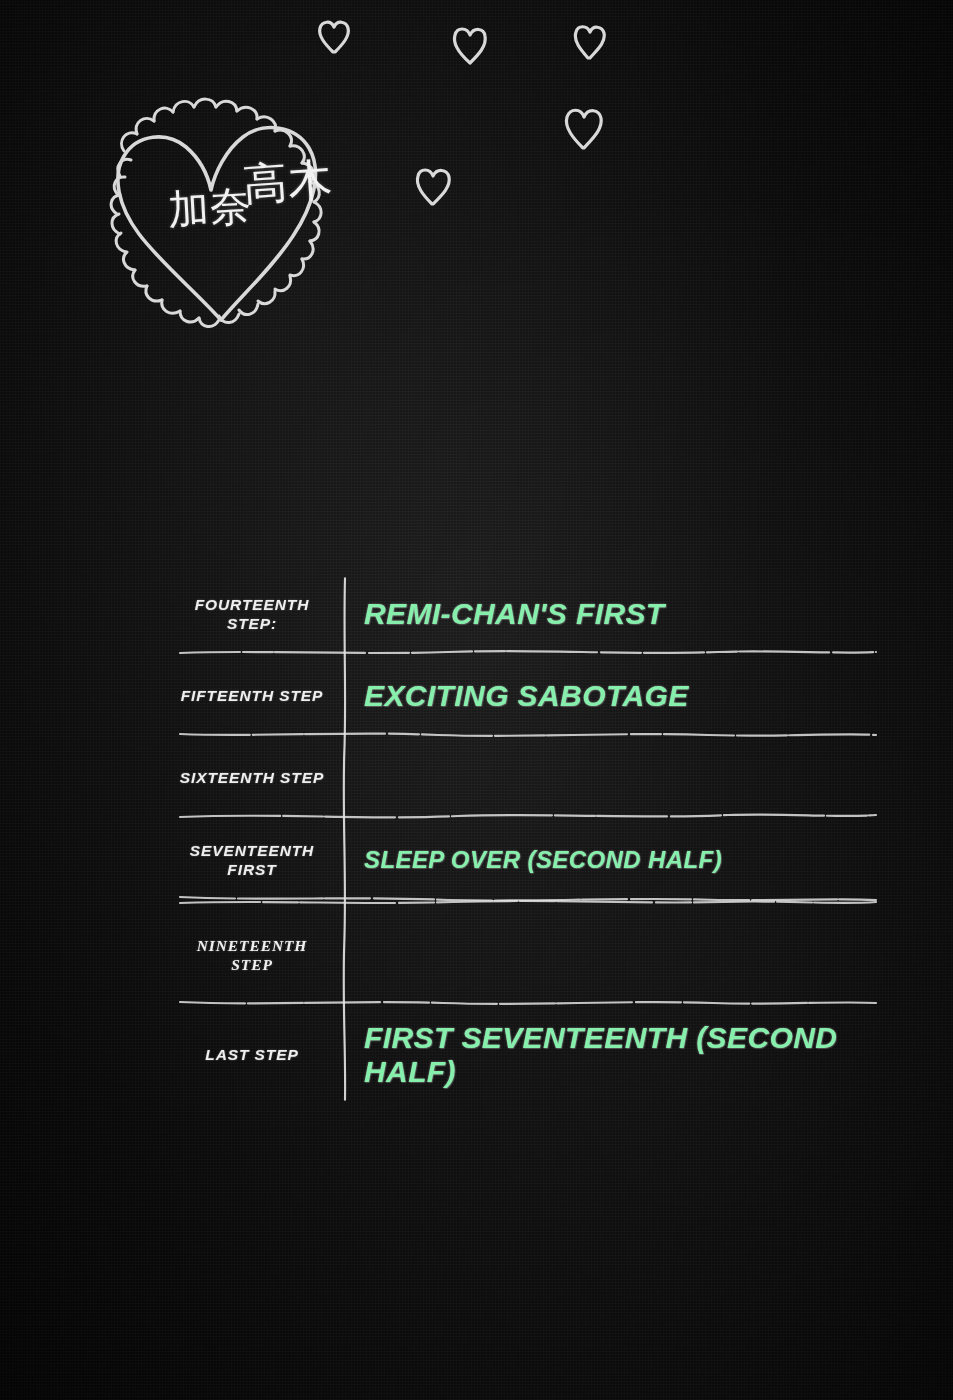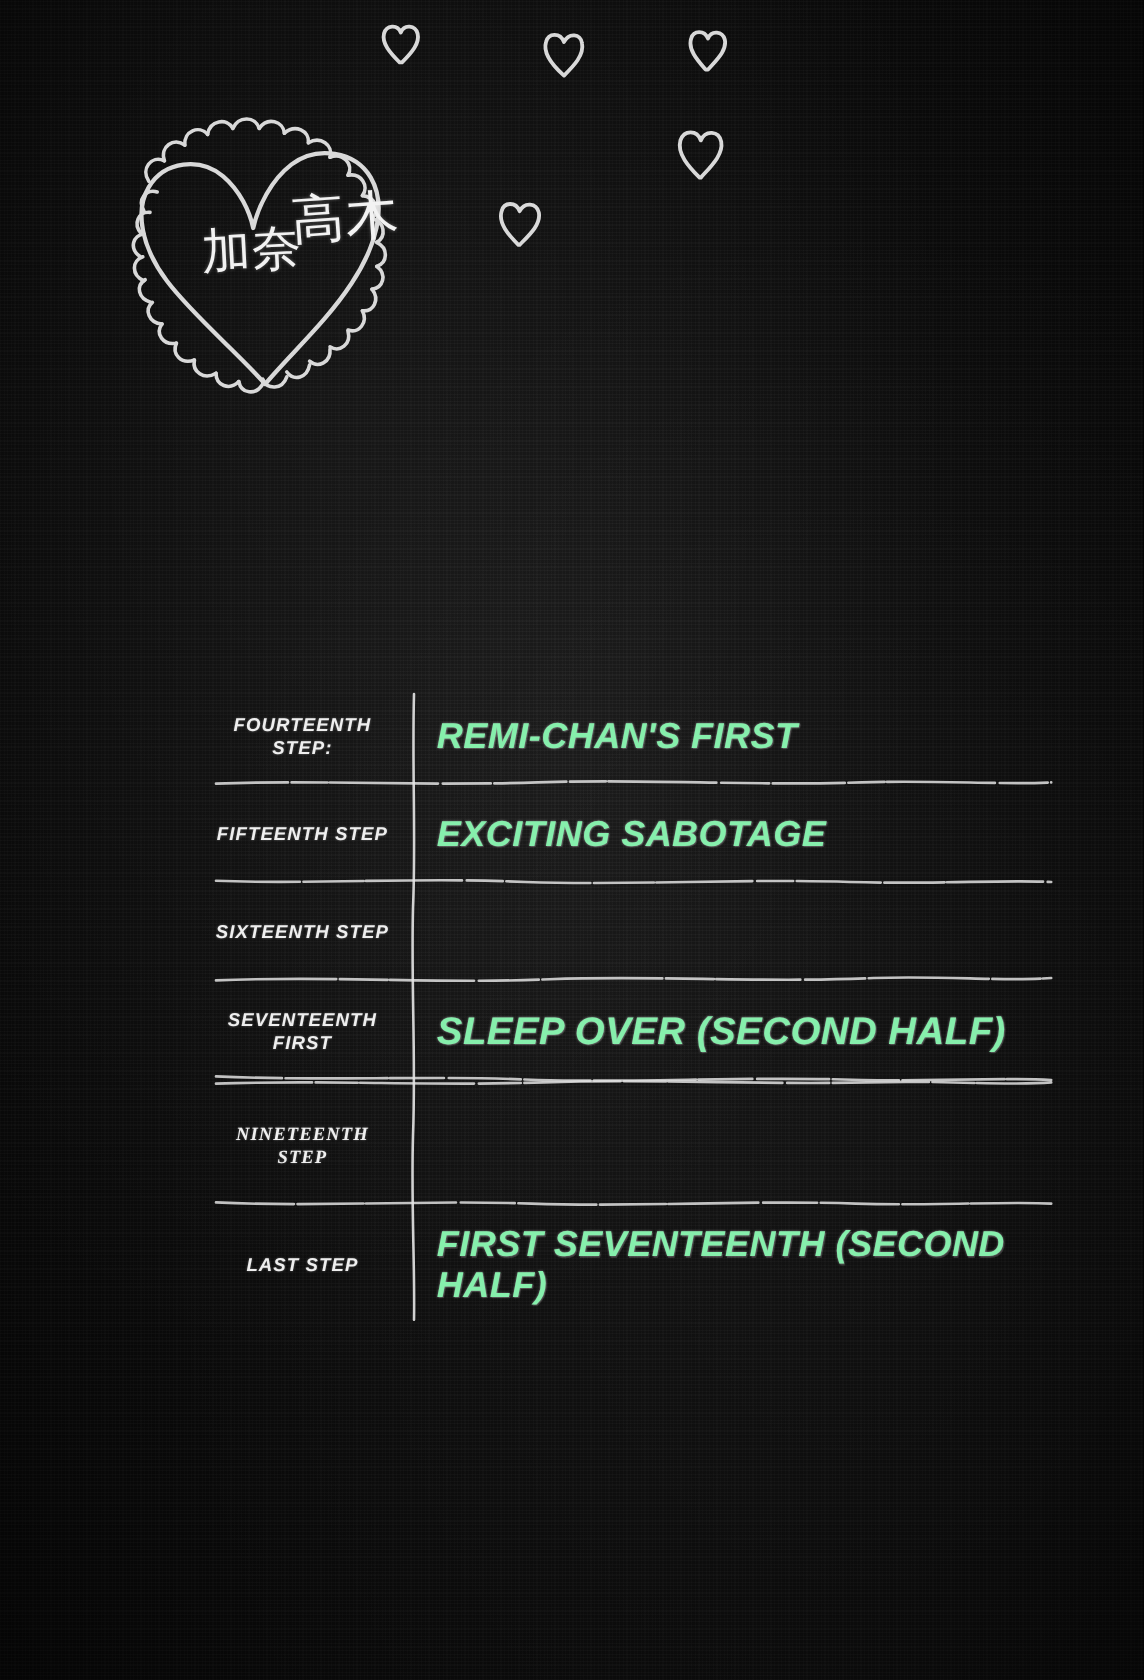--- a/index.html
+++ b/index.html
@@ -102,21 +102,21 @@
     color: #86efac;
     font-style: italic;
     font-weight: bold;
     font-size: 30px;
     letter-spacing: 0.4px;
     line-height: 1.12;
     text-shadow:
       0 0 2px rgba(255,255,255,0.5),
       1px 1px 0 rgba(255,255,255,0.12);
   }
-  .toc-title.small { font-size: 32px; }
+  .toc-title.small { font-size: 24px; }
 
   
   .rule {
     position: relative;
     height: 4px;
     margin: 0;
   }
   .rule svg { position: absolute; left: 0; top: -6px; }
 
   

